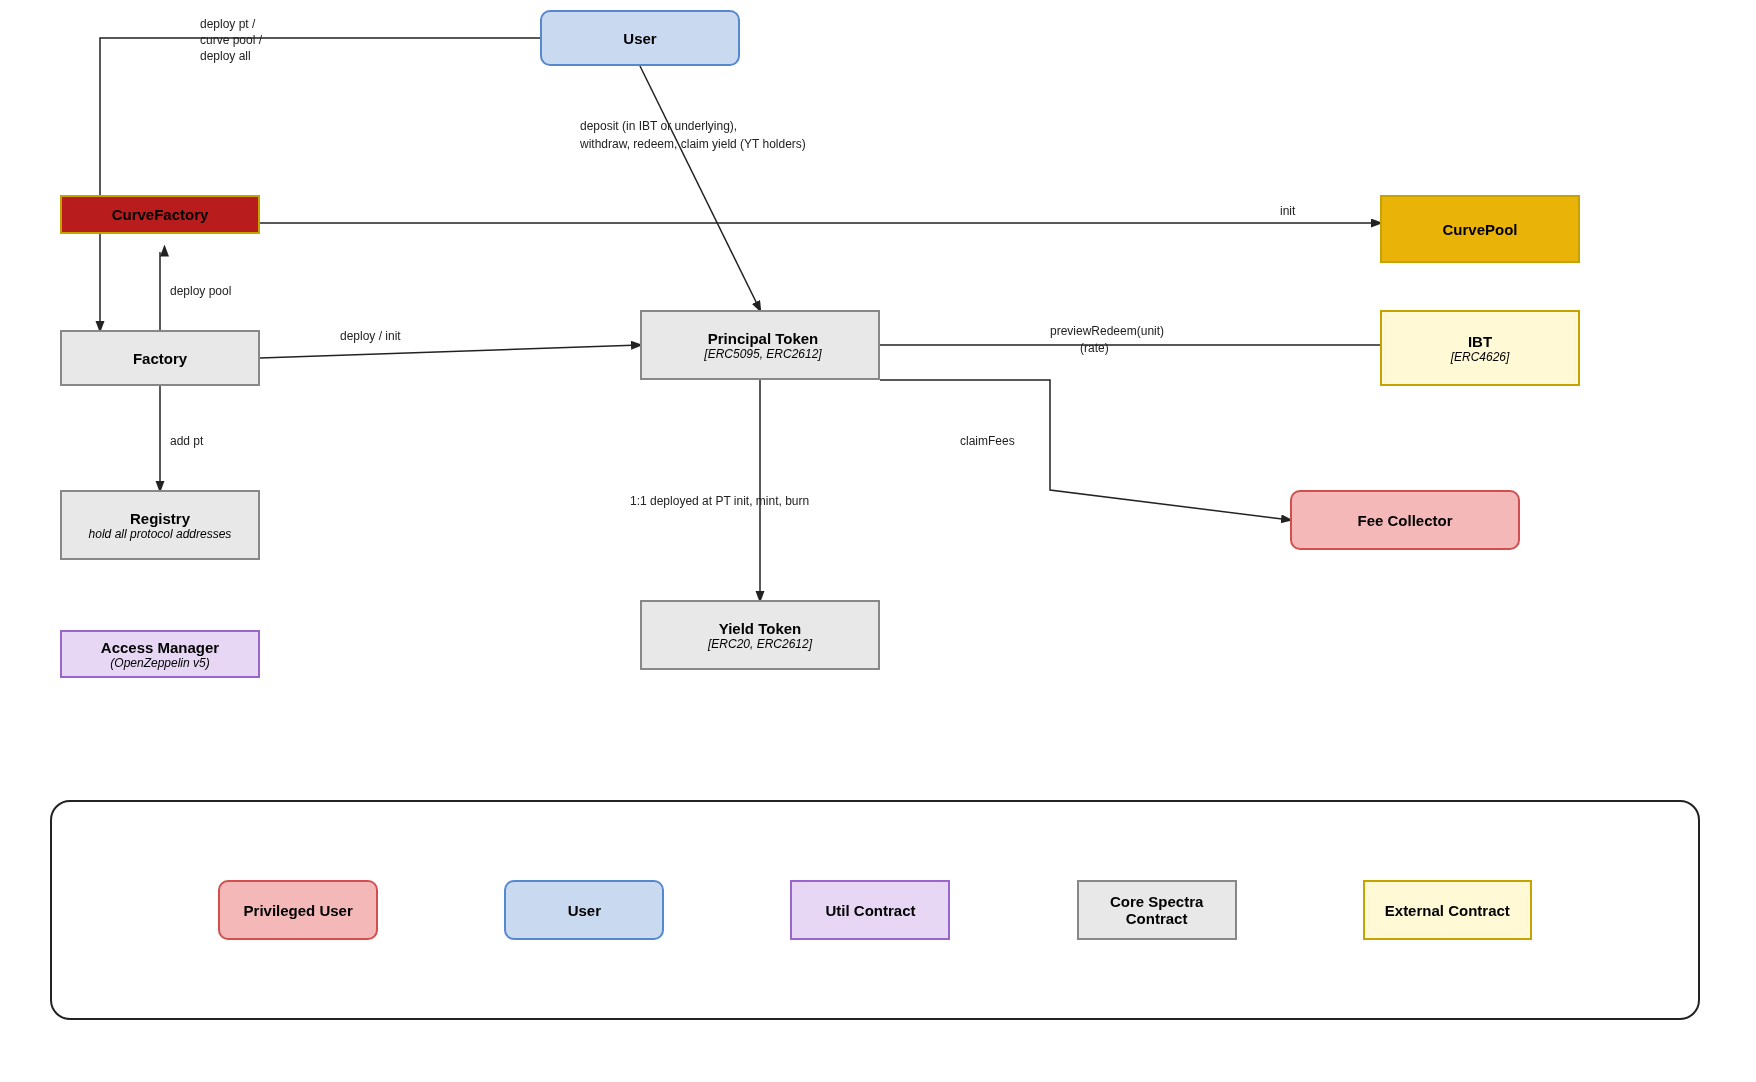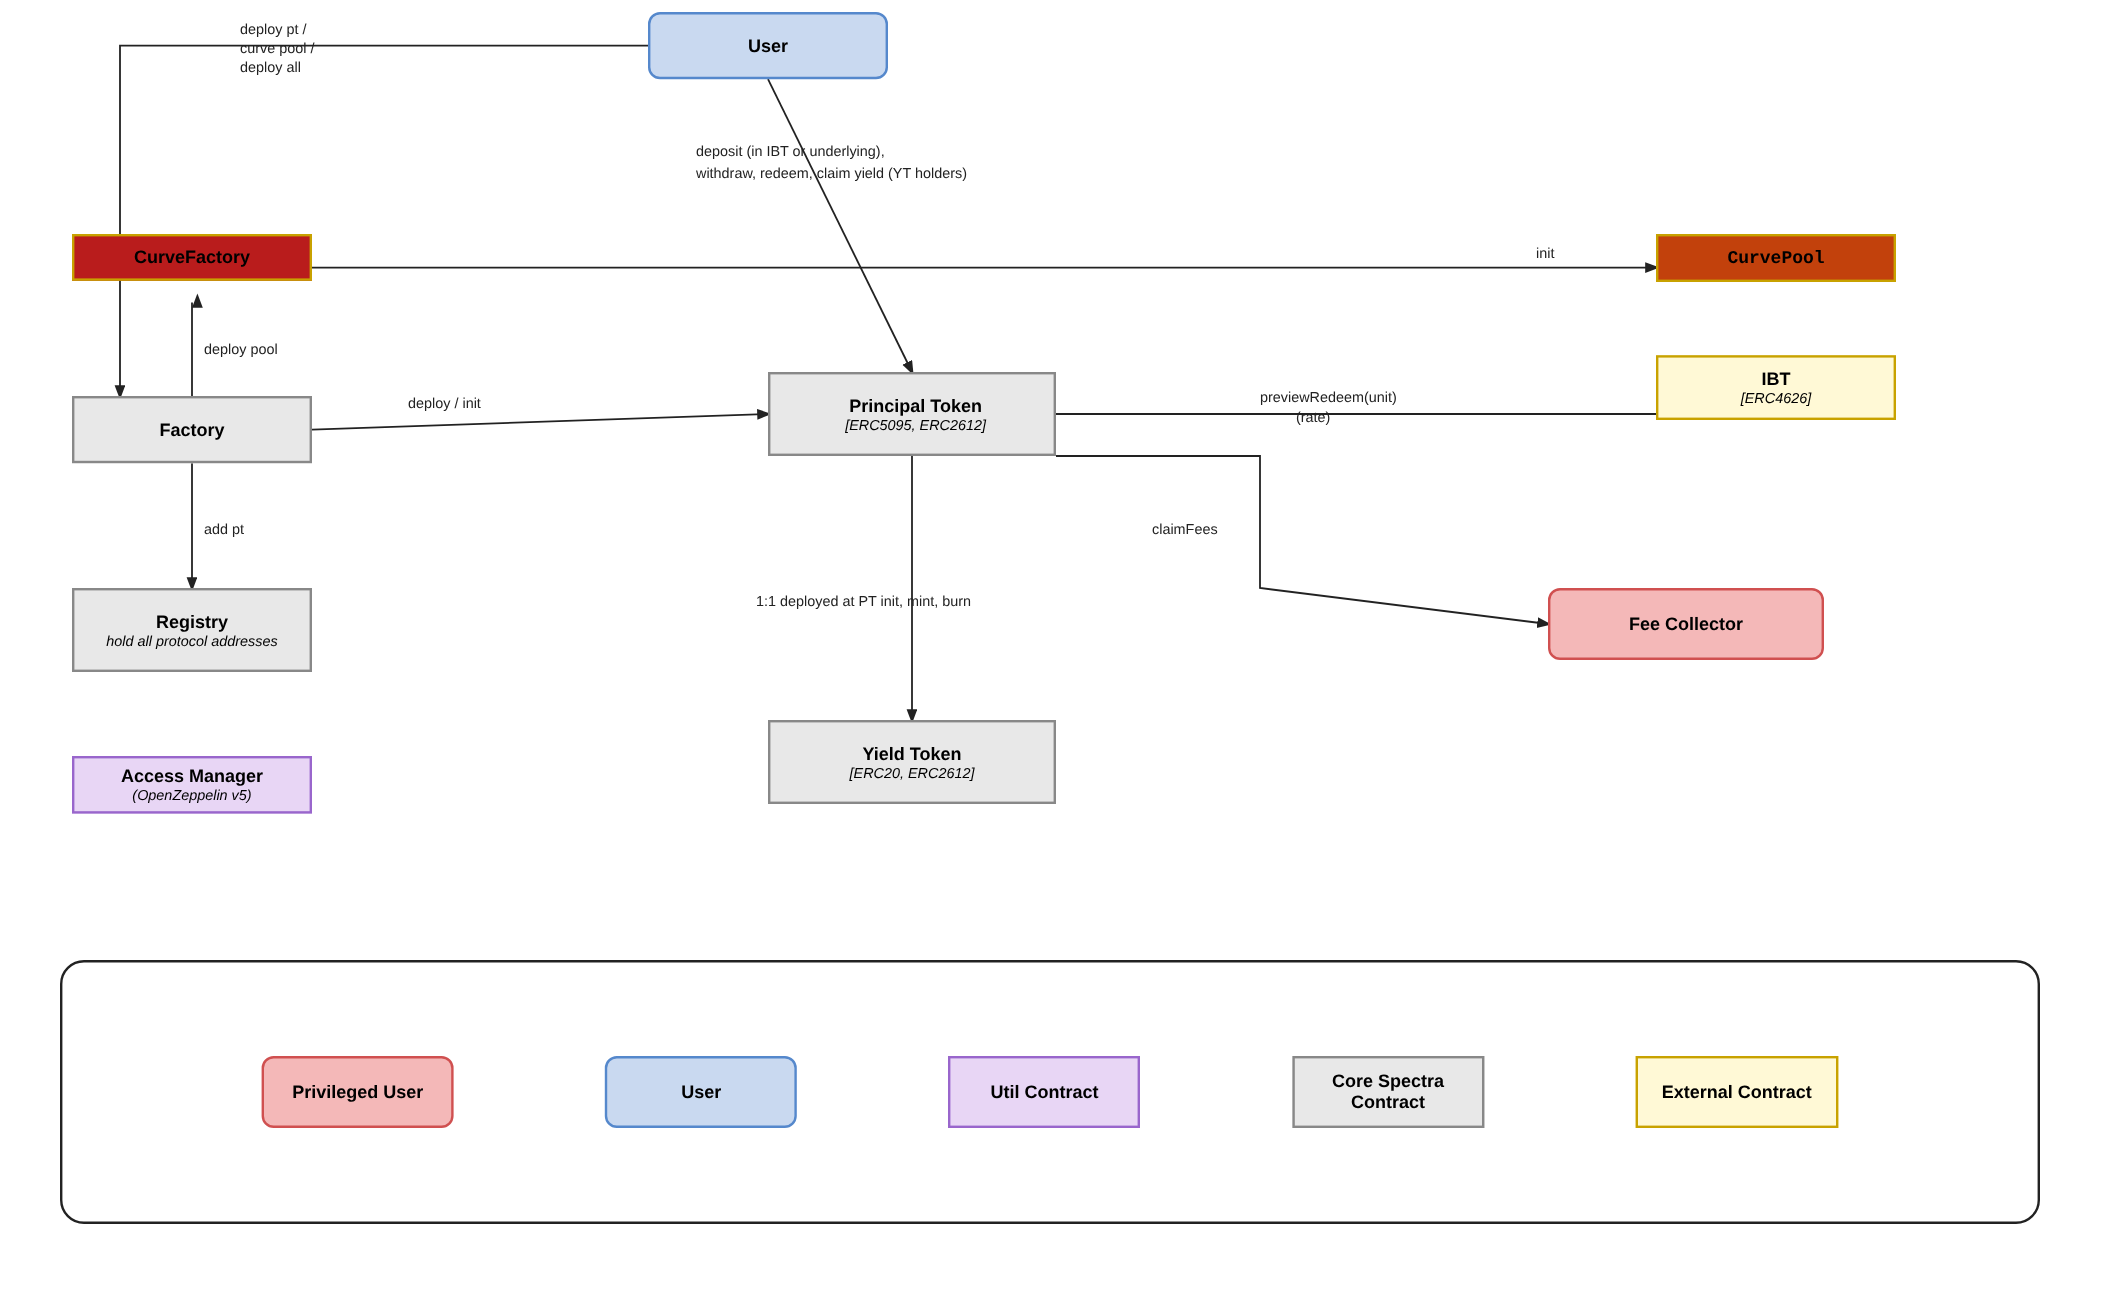--- a/index.html
+++ b/index.html
@@ -51,27 +51,26 @@
     .node-curve-factory {
       background: #b91c1c;
       border-color: #c8a200;
       left: 60px;
       top: 195px;
       width: 200px;
       height: 39px;
     }
 
     .node-curve-pool {
-      background: #c2410c;
+      background: #eab308;
       border-color: #c8a200;
       left: 1380px;
       top: 195px;
       width: 200px;
-      height: 40px;
-      font-family: Liberation Mono, monospace;
+      height: 68px;
     }
 
     .node-factory {
       background: #e8e8e8;
       border-color: #888;
       left: 60px;
       top: 330px;
       width: 200px;
       height: 56px;
     }
@@ -83,23 +82,23 @@
       top: 310px;
       width: 240px;
       height: 70px;
       padding-left: 20px;
     }
 
     .node-ibt {
       background: #fff9d6;
       border-color: #c8a200;
       left: 1380px;
-      top: 296px;
-      width: 200px;
-      height: 54px;
+      top: 310px;
+      width: 200px;
+      height: 76px;
     }
 
     .node-registry {
       background: #e8e8e8;
       border-color: #888;
       left: 60px;
       top: 490px;
       width: 200px;
       height: 70px;
     }

